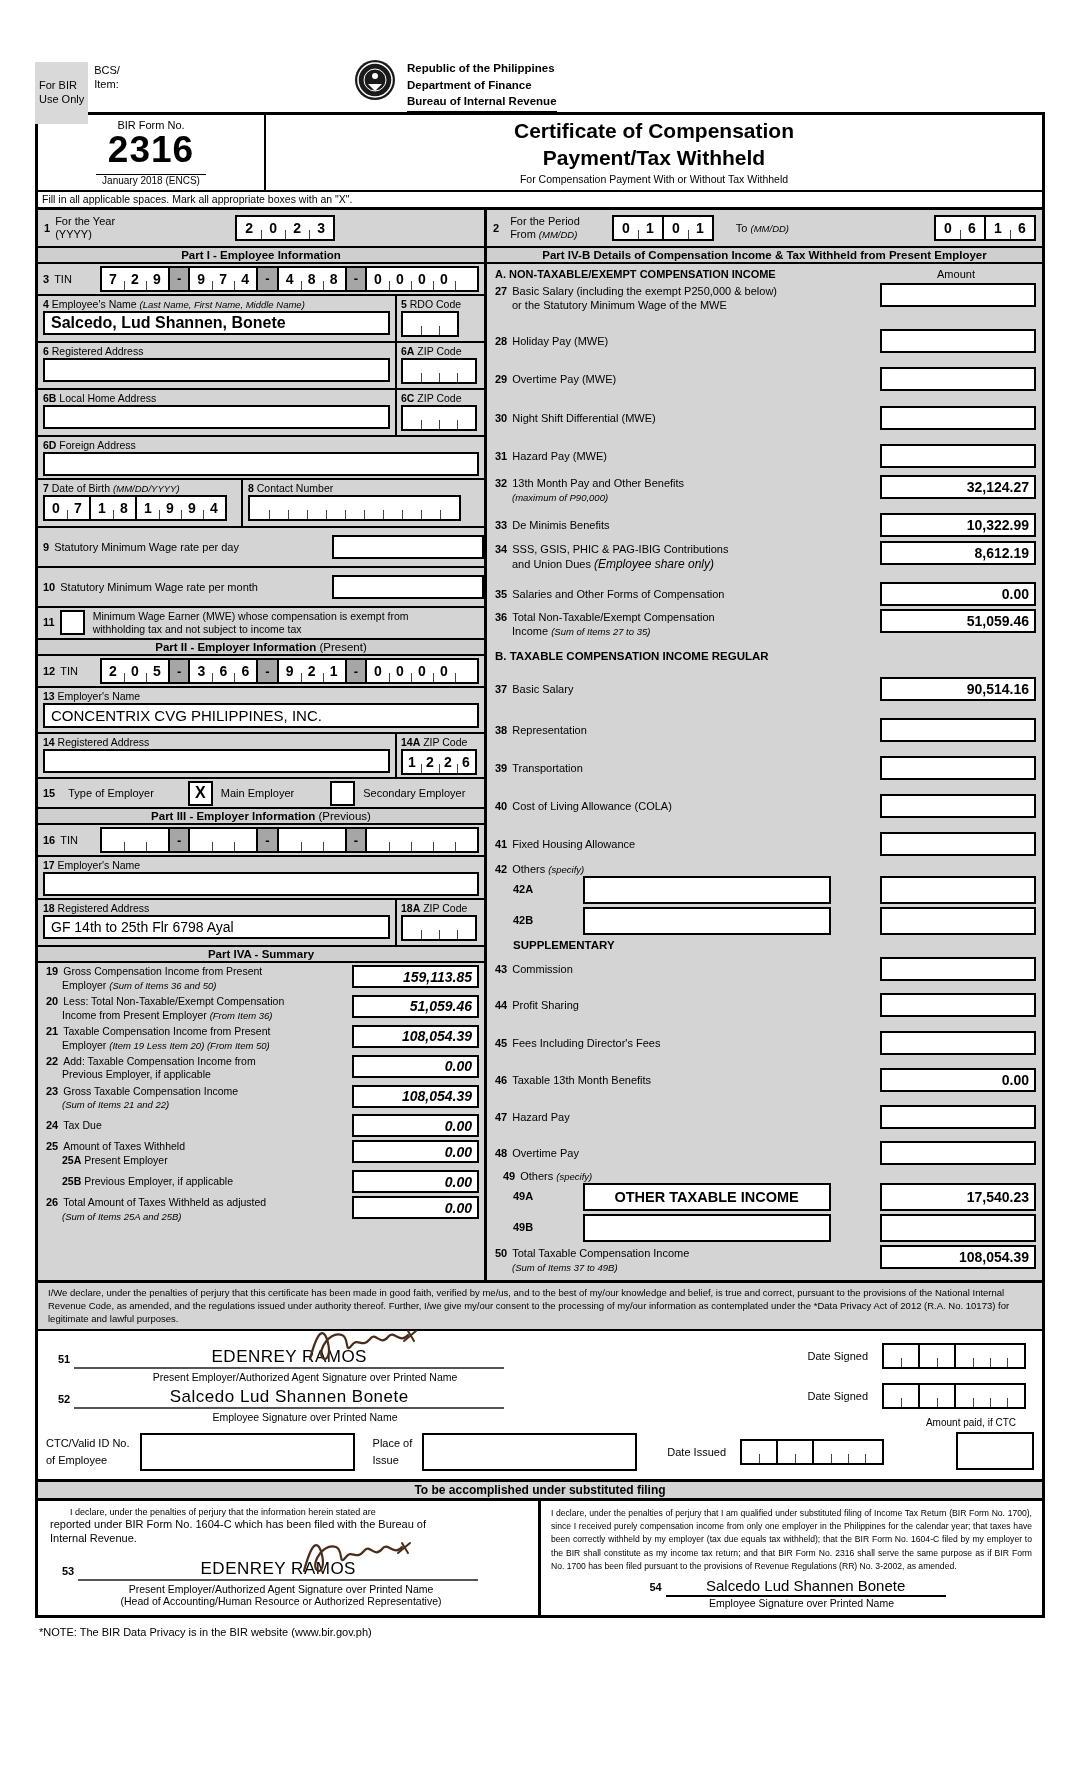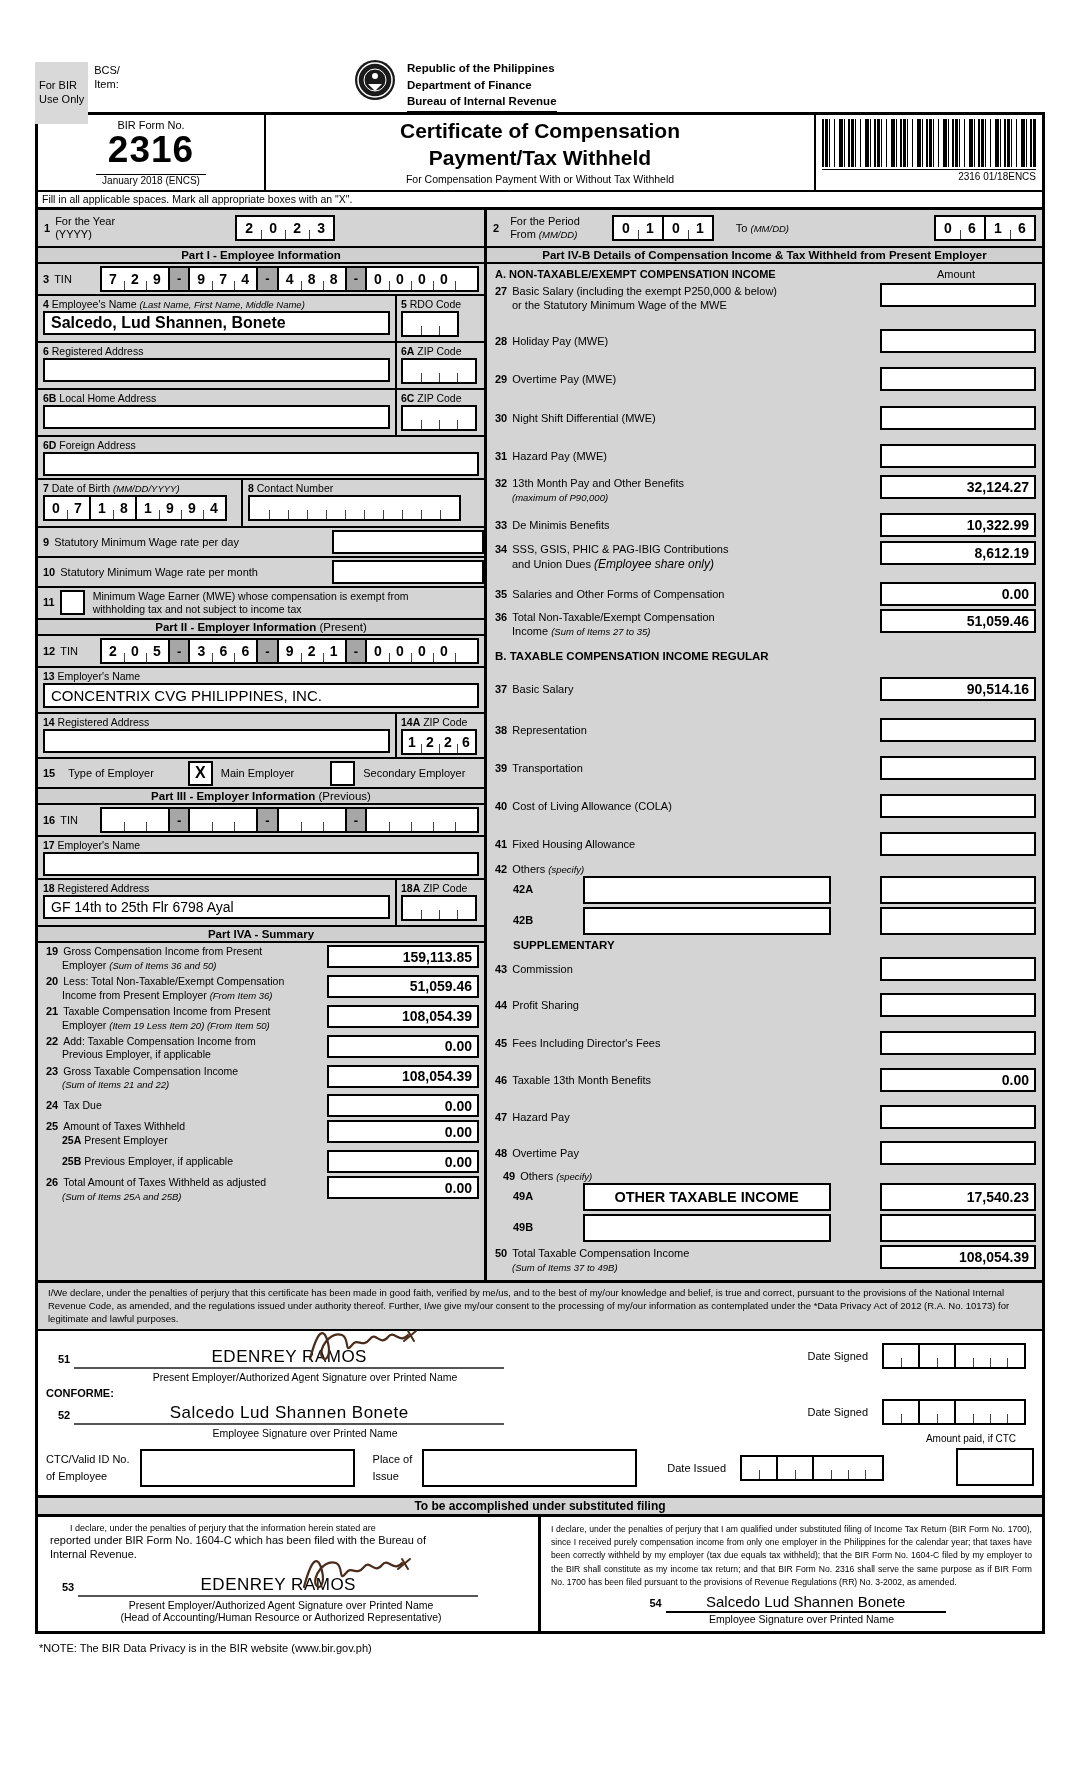--- a/index.html
+++ b/index.html
@@ -56,31 +56,31 @@
   .lrow { border-bottom:2px solid #000; padding:2px 5px; position:relative; }
   .tinrow { display:flex; align-items:center; height:32px; }
   .split { display:flex; padding:0; }
   .split .fmain { flex:1; padding:2px 5px; }
   .split .fside { width:89px; border-left:2px solid #000; padding:2px 4px; text-align:left; }
   .bigname { font-size:16px; font-weight:bold; padding:1px 6px; }
   .medname { font-size:15px; padding:2px 6px; }
   .flabel { font-size:10.5px; margin-bottom:1px; }
   .flabel b { font-size:10.5px; }
 
-  .wagerow { display:flex; align-items:center; justify-content:space-between; height:30px; padding:0 0 0 5px; border-bottom:2px solid #000; }
+  .wagerow { display:flex; align-items:center; justify-content:space-between; height:40px; padding:0 0 0 5px; border-bottom:2px solid #000; }
   .wbox { width:152px; height:24px; border:2px solid #000; background:#fff; }
   .mwerow { display:flex; align-items:flex-start; padding:2px 5px; border-bottom:2px solid #000; }
   .mwerow .txt { font-size:10.5px; line-height:1.25; margin-left:8px; }
 
   .typerow { display:flex; align-items:center; height:30px; padding:0 5px; border-bottom:2px solid #000; gap:8px; }
 
   
   .srow { display:flex; justify-content:space-between; padding:2px 5px 1px 8px; }
   .srow .sl { font-size:10.5px; line-height:1.25; }
-  .sbox { width:152px; height:23px; border:2px solid #000; background:#fff; font-weight:bold; font-size:14px; display:flex; align-items:center; justify-content:flex-end; padding-right:5px; flex:none; }
+  .sbox { width:127px; height:23px; border:2px solid #000; background:#fff; font-weight:bold; font-size:14px; display:flex; align-items:center; justify-content:flex-end; padding-right:5px; flex:none;font-style:italic; }
 
   
   .periodrow { display:flex; align-items:center; height:38px; padding:2px 6px; border-bottom:2px solid #000; gap:6px; }
   .sechead { display:flex; justify-content:space-between; font-weight:bold; font-size:11px; padding:4px 8px 2px; }
   .amt-hdr { font-weight:normal; font-size:11px; width:156px; text-align:center; }
   .arow { display:flex; justify-content:space-between; align-items:flex-start; padding:1px 6px 1px 8px; min-height:29px; }
   .arow .al { font-size:11px; line-height:1.25; padding-top:2px; }
   .abox { width:156px; height:24px; border:2px solid #000; background:#fff; font-weight:bold; font-size:14px; display:flex; align-items:center; justify-content:flex-end; padding-right:5px; flex:none; }
   .specrow { display:flex; justify-content:space-between; padding:1px 6px 2px 26px; }
   .specbox { width:248px; height:28px; border:2px solid #000; background:#fff; font-weight:bold; font-size:14.5px; display:flex; align-items:center; justify-content:center; }
@@ -156,24 +156,20 @@
       <div class="fh-left">
         <div class="fnl">BIR Form No.</div>
         <div class="fno">2316</div>
         <div class="fver">January 2018 (ENCS)</div>
       </div>
       <div class="fh-mid">
         <div class="t1">Certificate of Compensation</div>
         <div class="t1">Payment/Tax Withheld</div>
         <div class="sub">For Compensation Payment With or Without Tax Withheld</div>
       </div>
-      <div class="fh-right">
-        <div class="barcode"></div>
-        <div class="bc-cap">2316 01/18ENCS</div>
-      </div>
     </div>
 
     <div class="instr">Fill in all applicable spaces. Mark all appropriate boxes with an "X".</div>
 
     <div class="cols">
 
       <div class="col-l">
 
         <div class="yearrow">
           <span class="num">1</span>
@@ -711,21 +707,20 @@
                 <span class="cell"></span>
                 <span class="cell"></span>
                 <span class="cell"></span>
                 <span class="cell"></span>
               </span>
           </span>
         </div>
       </div>
       <div class="sigcap">Present Employer/Authorized Agent Signature over Printed Name</div>
 
-      <div class="conforme">CONFORME:</div>
 
       <div class="sigrow" style="margin-top:0">
         <span class="signum">52</span>
         <div class="sigline">
           <span class="signame sc">Salcedo Lud Shannen Bonete</span>
         </div>
         <div class="dateblk">
           <span class="datelab">Date Signed</span>
           <span class="cellbox w17">
             <span class="cellgroup">

